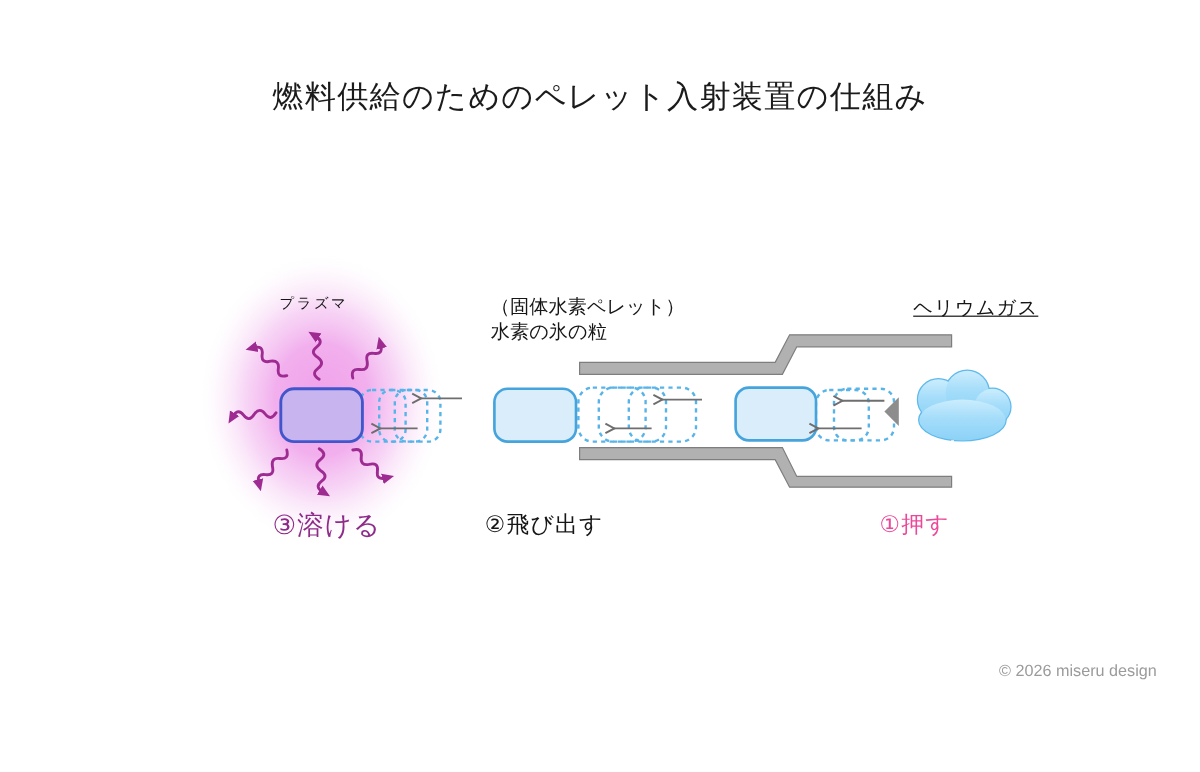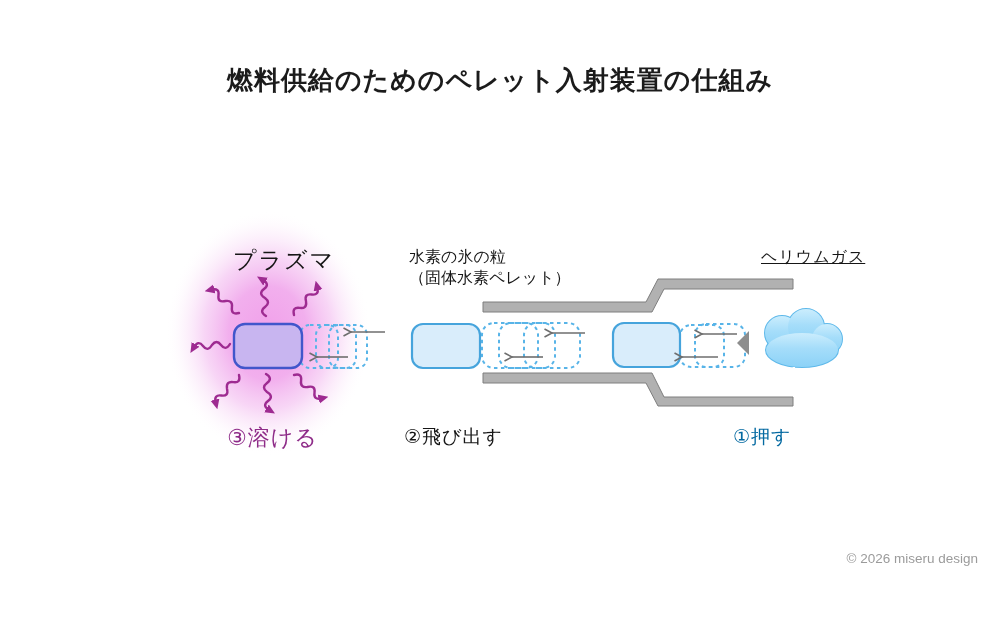--- a/index.html
+++ b/index.html
@@ -2,29 +2,29 @@
 <html style="--plasma-glow: #F09CE9; --plasma-arrow: #9E2B91; --plasma-pellet-fill: #C8B5F0; --plasma-pellet-border: #4156CB; --ice-pellet-fill: #D9EDFB; --ice-pellet-border: #46A4DC; --ghost-dash: #58B4E8; --tube-gray: #B1B1B1; --cloud-fill: #9FDAF8; --cloud-border: #5FB9EA; --motion-arrow: #6E6E6E; --step3-text: #8E2B88;"><head>
 <meta charset="utf-8">
 <style>
   html,body{margin:0;padding:0;background:#fff;}
   .stage{
     position:relative;width:1000px;height:643px;background:#ffffff;overflow:hidden;
     font-family:"Liberation Sans","DejaVu Sans",sans-serif;color:#1b1b1b;
   }
   .stage svg{position:absolute;left:0;top:0;}
   .txt{position:absolute;white-space:nowrap;}
-  .page-title{left:0;right:0;top:63px;text-align:center;font-size:26px;font-weight:700;letter-spacing:1px;color:#1b1b1b;}
-  .lbl-plasma{left:233px;top:245px;font-size:23px;letter-spacing:2px;color:#161616;}
+  .page-title{left:0;right:0;top:63px;text-align:center;font-size:26px;font-weight:400;letter-spacing:1px;color:#1b1b1b;}
+  .lbl-plasma{left:233px;top:245px;font-size:12px;letter-spacing:2px;color:#161616;}
   .lbl-hydrogen{left:409px;top:246px;font-size:16px;line-height:21px;color:#161616;}
   .lbl-helium{left:761px;top:247px;font-size:16px;letter-spacing:1px;color:#161616;text-decoration:underline;}
   .step3{left:227px;top:423px;font-size:22px;letter-spacing:1px;color:var(--step3-text,#8E2B88);}
   .step2{left:404px;top:424px;font-size:19px;letter-spacing:1px;color:#161616;}
-  .step1{left:733px;top:424px;font-size:19px;letter-spacing:1px;color:#0369a1;}
+  .step1{left:733px;top:424px;font-size:19px;letter-spacing:1px;color:#ec4899;}
   .he-symbol{left:779px;top:327px;font-size:25px;letter-spacing:1px;color:#ffffff;margin-top:35px;}
-  .copyright{right:22px;top:551px;font-size:13.5px;color:#9b9b9b;}
+  .copyright{right:36px;top:551px;font-size:13.5px;color:#9b9b9b;}
 
   
   .glow{fill:url(#glowGrad);}
   .wavy-arrow{fill:none;stroke:var(--plasma-arrow,#9E2B91);stroke-width:2.4;stroke-linecap:round;}
   .tube{fill:var(--tube-gray,#B1B1B1);stroke:#7e7e7e;stroke-width:1;}
   .ghost{fill:none;stroke:var(--ghost-dash,#58B4E8);stroke-width:2;stroke-dasharray:3.5 3.5;}
   .pellet-ice{fill:var(--ice-pellet-fill,#D9EDFB);stroke:var(--ice-pellet-border,#46A4DC);stroke-width:2.2;}
   .pellet-plasma{fill:var(--plasma-pellet-fill,#C8B5F0);stroke:var(--plasma-pellet-border,#4156CB);stroke-width:2.4;}
   .marrow{fill:none;stroke:var(--motion-arrow,#6E6E6E);stroke-width:1.6;}
   .push-tri{fill:#8d8d8d;}
@@ -115,22 +115,22 @@
         <circle cx="827" cy="339" r="15"></circle>
         <ellipse cx="802" cy="350" rx="36" ry="17"></ellipse>
       </g>
     </g>
   </svg>
 
   <div class="txt page-title">燃料供給のためのペレット入射装置の仕組み</div>
 
   <div class="txt lbl-plasma">プラズマ</div>
   <div class="txt lbl-hydrogen">
+    <div>（固体水素ペレット）</div>
     <div>水素の氷の粒</div>
-    <div>（固体水素ペレット）</div>
   </div>
   <div class="txt lbl-helium">ヘリウムガス</div>
 
   <div class="txt he-symbol">He</div>
 
   <div class="txt step3">③溶ける</div>
   <div class="txt step2">②飛び出す</div>
   <div class="txt step1">①押す</div>
 
   <div class="txt copyright">© 2026 miseru design</div>

